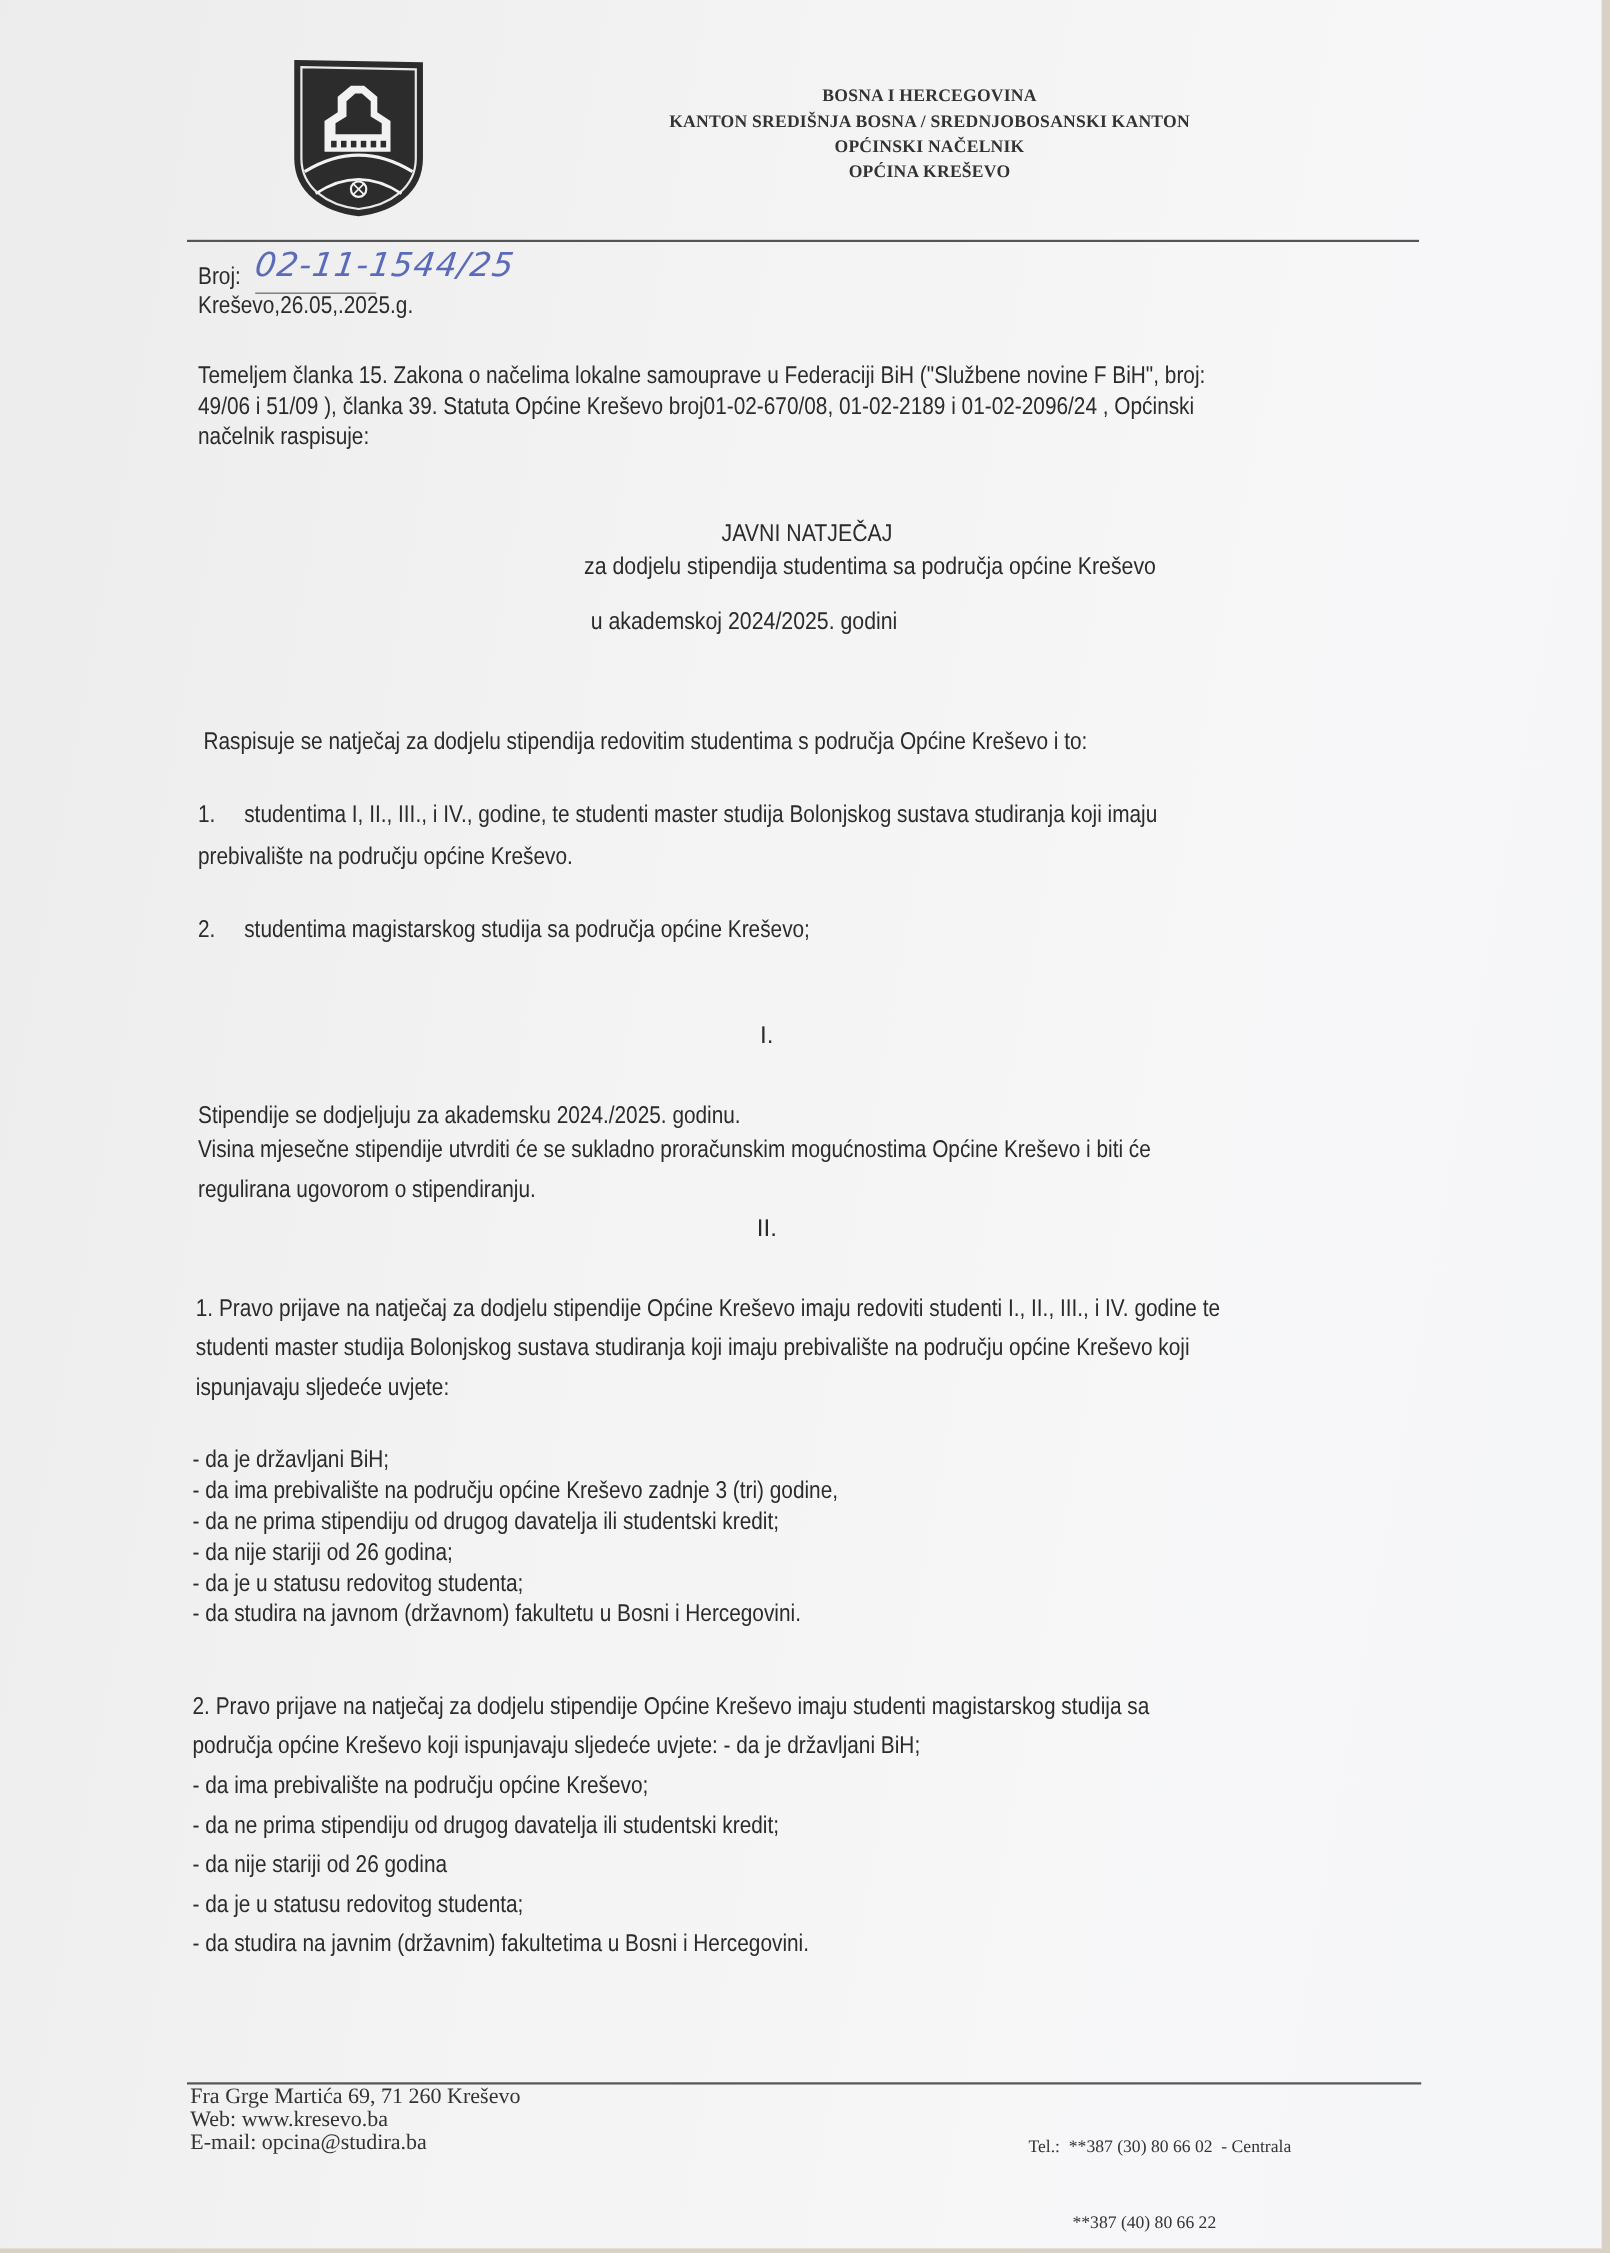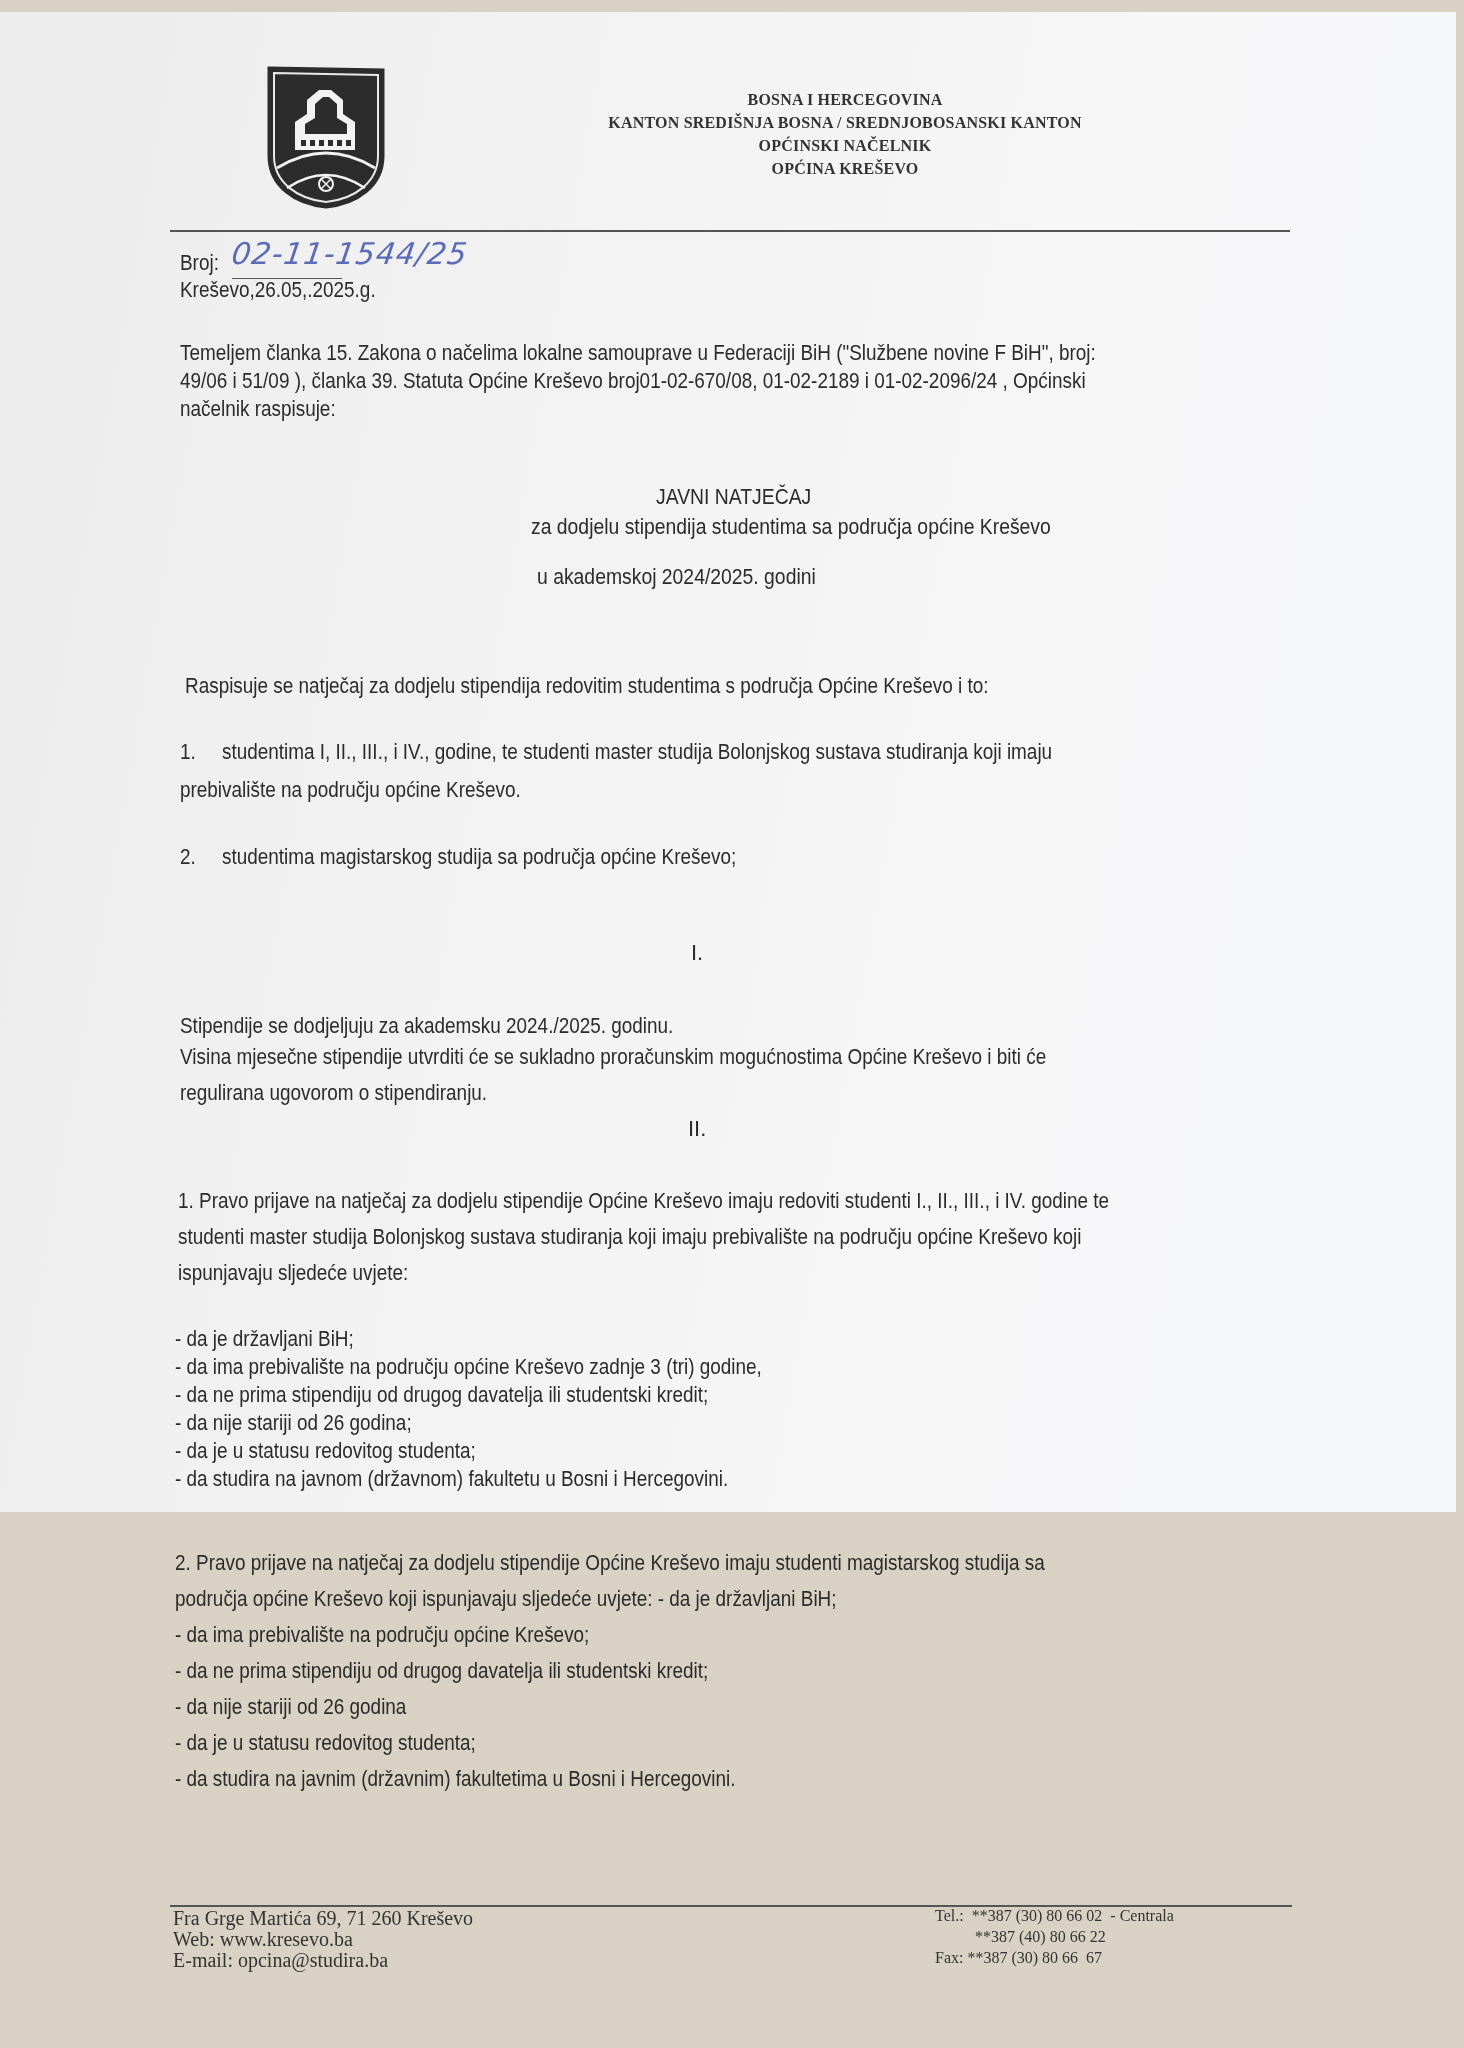--- a/index.html
+++ b/index.html
@@ -10,23 +10,23 @@
       width: 1464px;
       height: 2048px;
       background: #d9d2c4;
       position: relative;
       overflow: hidden;
       font-family: "Liberation Sans", sans-serif;
     }
     .paper {
       position: absolute;
       left: 0;
-      top: 12px;
+      top: 0;
       width: 1456px;
-      height: 1500px;
+      height: 2044px;
       background: linear-gradient(100deg, #ececec 0%, #f3f3f3 40%, #f7f7f8 70%, #f5f6f8 100%);
       color: #2a2a2a;
     }
     .logo {
       position: absolute;
       left: 265px;
       top: 52px;
       width: 122px;
       height: 146px;
     }
@@ -111,21 +111,21 @@
     }
     .footer-right {
       position: absolute;
       left: 935px;
       top: 1893px;
       font-family: "Liberation Serif", serif;
       font-size: 16px;
       line-height: 21px;
       color: #333;
     }
-    .footer-right .row { white-space: pre; }
+    .footer-right .row { white-space: pre; margin-top: 48px; }
     .footer-left div { white-space: nowrap; }
   </style>
 </head>
 <body>
 
 <div class="paper">
 
   <div class="logo">
     <svg width="122" height="146" viewBox="0 0 122 146">
       <path d="M4 4 L118 6 L118 92 C118 122 92 140 61 143 C30 140 4 122 4 92 Z" fill="#2c2c2c" stroke="#2c2c2c" stroke-width="3"></path>

